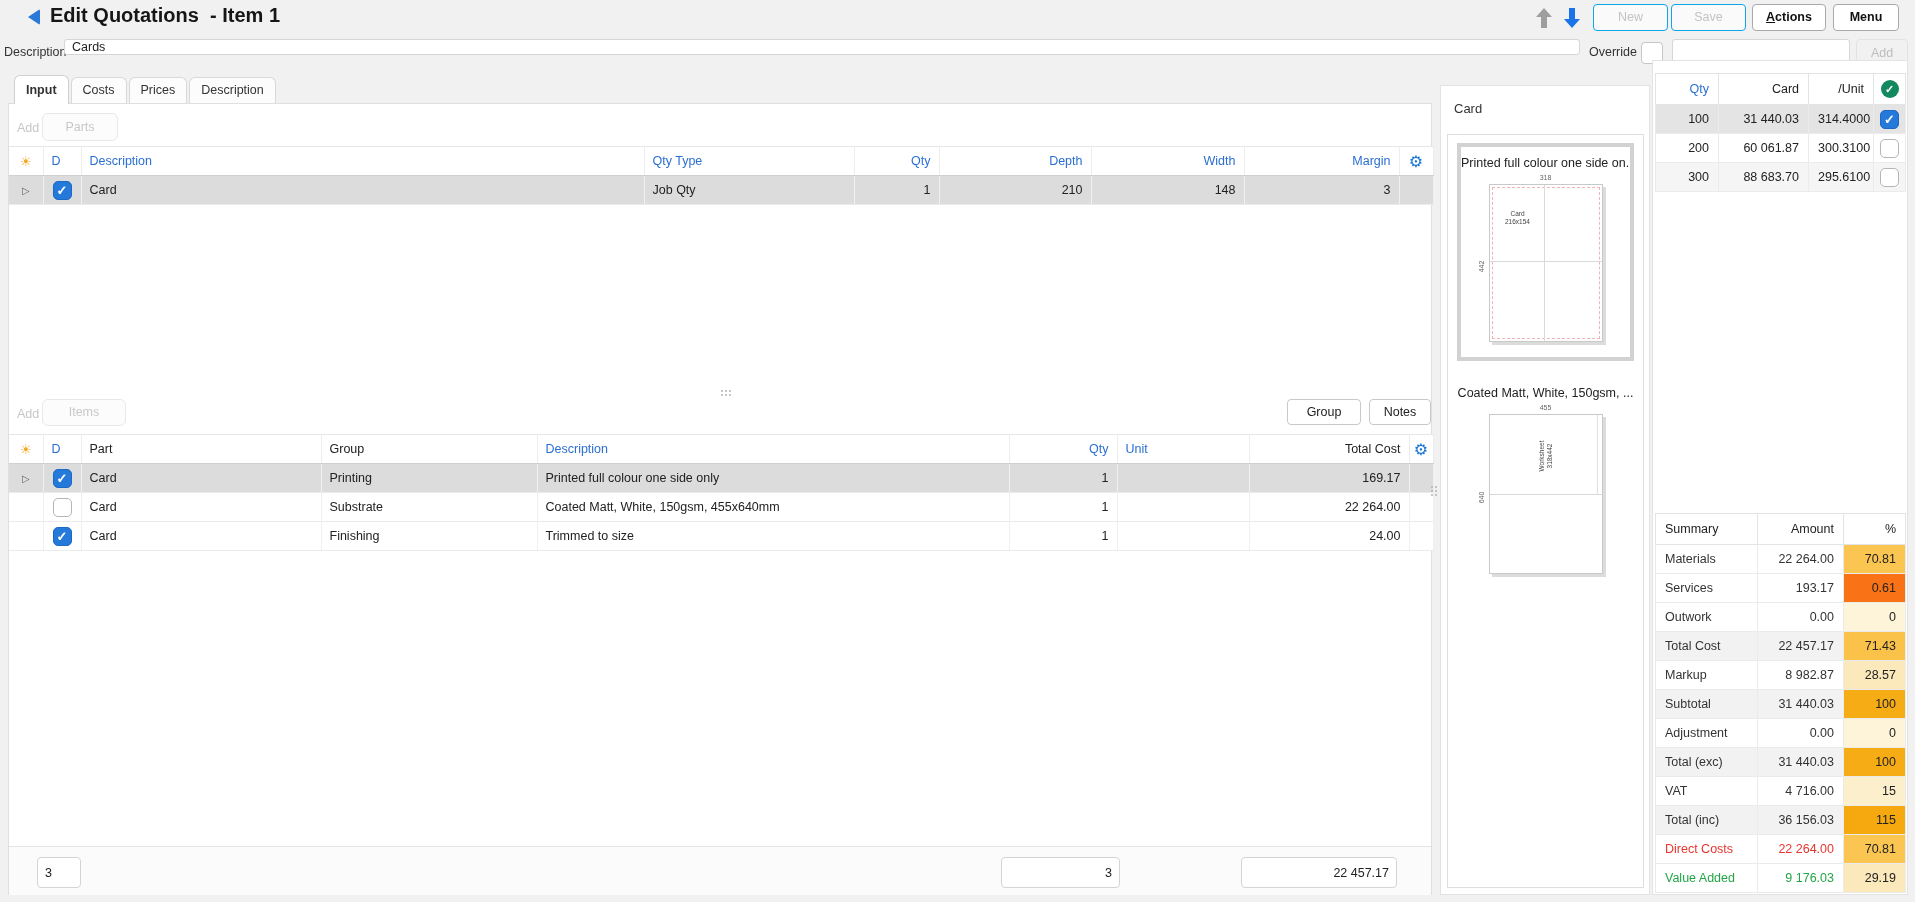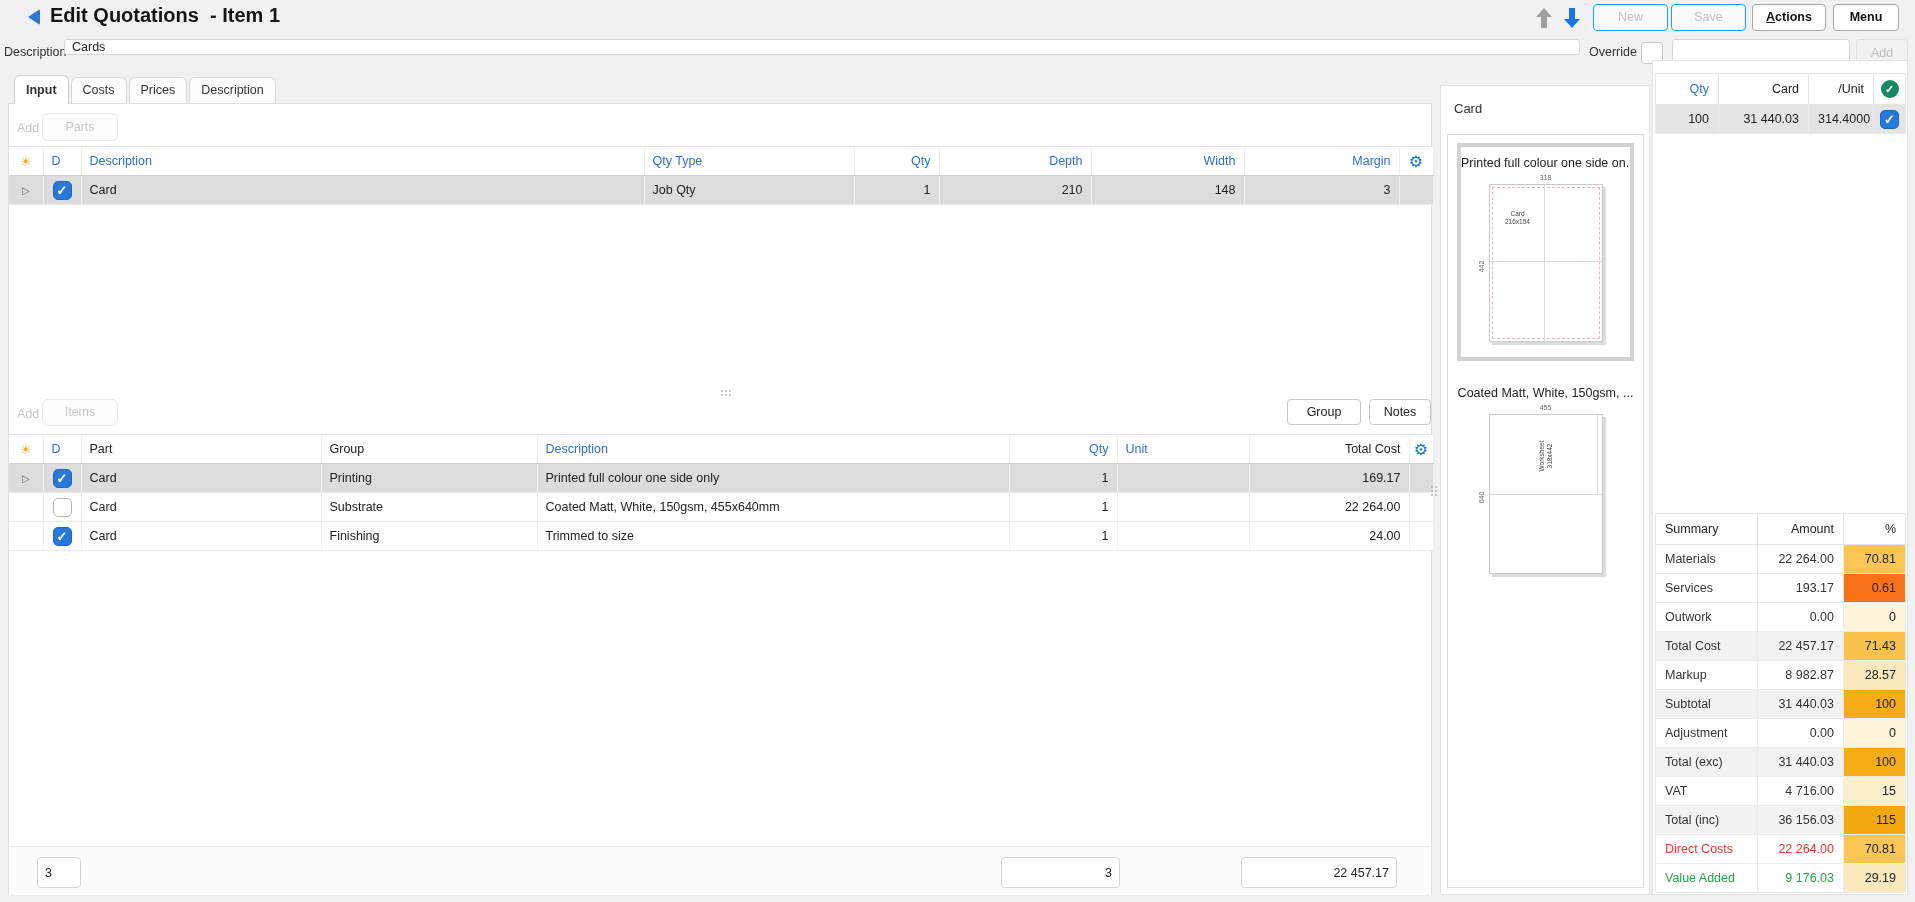--- a/index.html
+++ b/index.html
@@ -41,21 +41,21 @@
   .tab.active { background:#fff; font-weight:bold; height:29px; line-height:28px; border-color:#cfcfcf; margin-bottom:-1px; }
 
   
   .main-panel { position:absolute; left:8px; top:103px; width:1424px; height:792px; background:#fff; border:1px solid #dfdfdf; }
   .add-label { position:absolute; font-size:12.5px; color:#c6c6c6; }
   .soft-btn { position:absolute; border:1px solid #e8e8e8; border-radius:6px; background:#fcfcfc; color:#c8c8c8;
     font-size:12.5px; text-align:center; }
   .parts-add { left:8px; top:17px; }
   .parts-btn { left:33px; top:9px; width:76px; height:28px; line-height:26px; }
   .items-add { left:8px; top:303px; }
-  .items-btn { left:33px; top:295px; width:76px; height:27px; line-height:25px; }
+  .items-btn { left:33px; top:295px; width:84px; height:27px; line-height:25px; }
   .white-btn { position:absolute; background:#fff; border:1px solid #c9c9c9; border-radius:4px; color:#222;
     font-size:12.5px; text-align:center; height:26px; line-height:24px; cursor:pointer; }
   .group-btn { left:1278px; top:295px; width:74px; }
   .notes-btn { left:1360px; top:295px; width:62px; }
 
   table.grid { border-collapse:collapse; table-layout:fixed; width:100%; font-size:12.5px; color:#222; background:#fff; }
   table.grid th { font-weight:normal; text-align:left; height:29px; padding:0 8px;
     border-bottom:1px solid #d0d0d0; border-top:1px solid #e6e6e6; border-right:1px solid #ededed; white-space:nowrap; overflow:hidden; }
   table.grid td { height:29px; padding:0 8px; border-bottom:1px solid #ebebeb; border-right:1px solid #f0f0f0; white-space:nowrap; overflow:hidden; }
   table.grid .num { text-align:right; }
@@ -352,20 +352,32 @@
           <th class="cb-cell"><span class="check-circle"></span></th>
         </tr>
       </thead>
       <tbody>
         <tr data-selected="true">
           <td>100</td>
           <td>31 440.03</td>
           <td>314.4000</td>
           <td class="cb-cell"><span class="cb" data-checked="true"></span></td>
         </tr>
+        <tr data-selected="false">
+          <td>200</td>
+          <td>60 061.87</td>
+          <td>300.3100</td>
+          <td class="cb-cell"><span class="cb" data-checked="false"></span></td>
+        </tr>
+        <tr data-selected="false">
+          <td>300</td>
+          <td>88 683.70</td>
+          <td>295.6100</td>
+          <td class="cb-cell"><span class="cb" data-checked="false"></span></td>
+        </tr>
       </tbody>
     </table>
 
     <table class="rgrid summary-table">
       <colgroup>
           <col style="width:102px">
           <col style="width:86px">
           <col style="width:62px">
         </colgroup>
       <thead>

